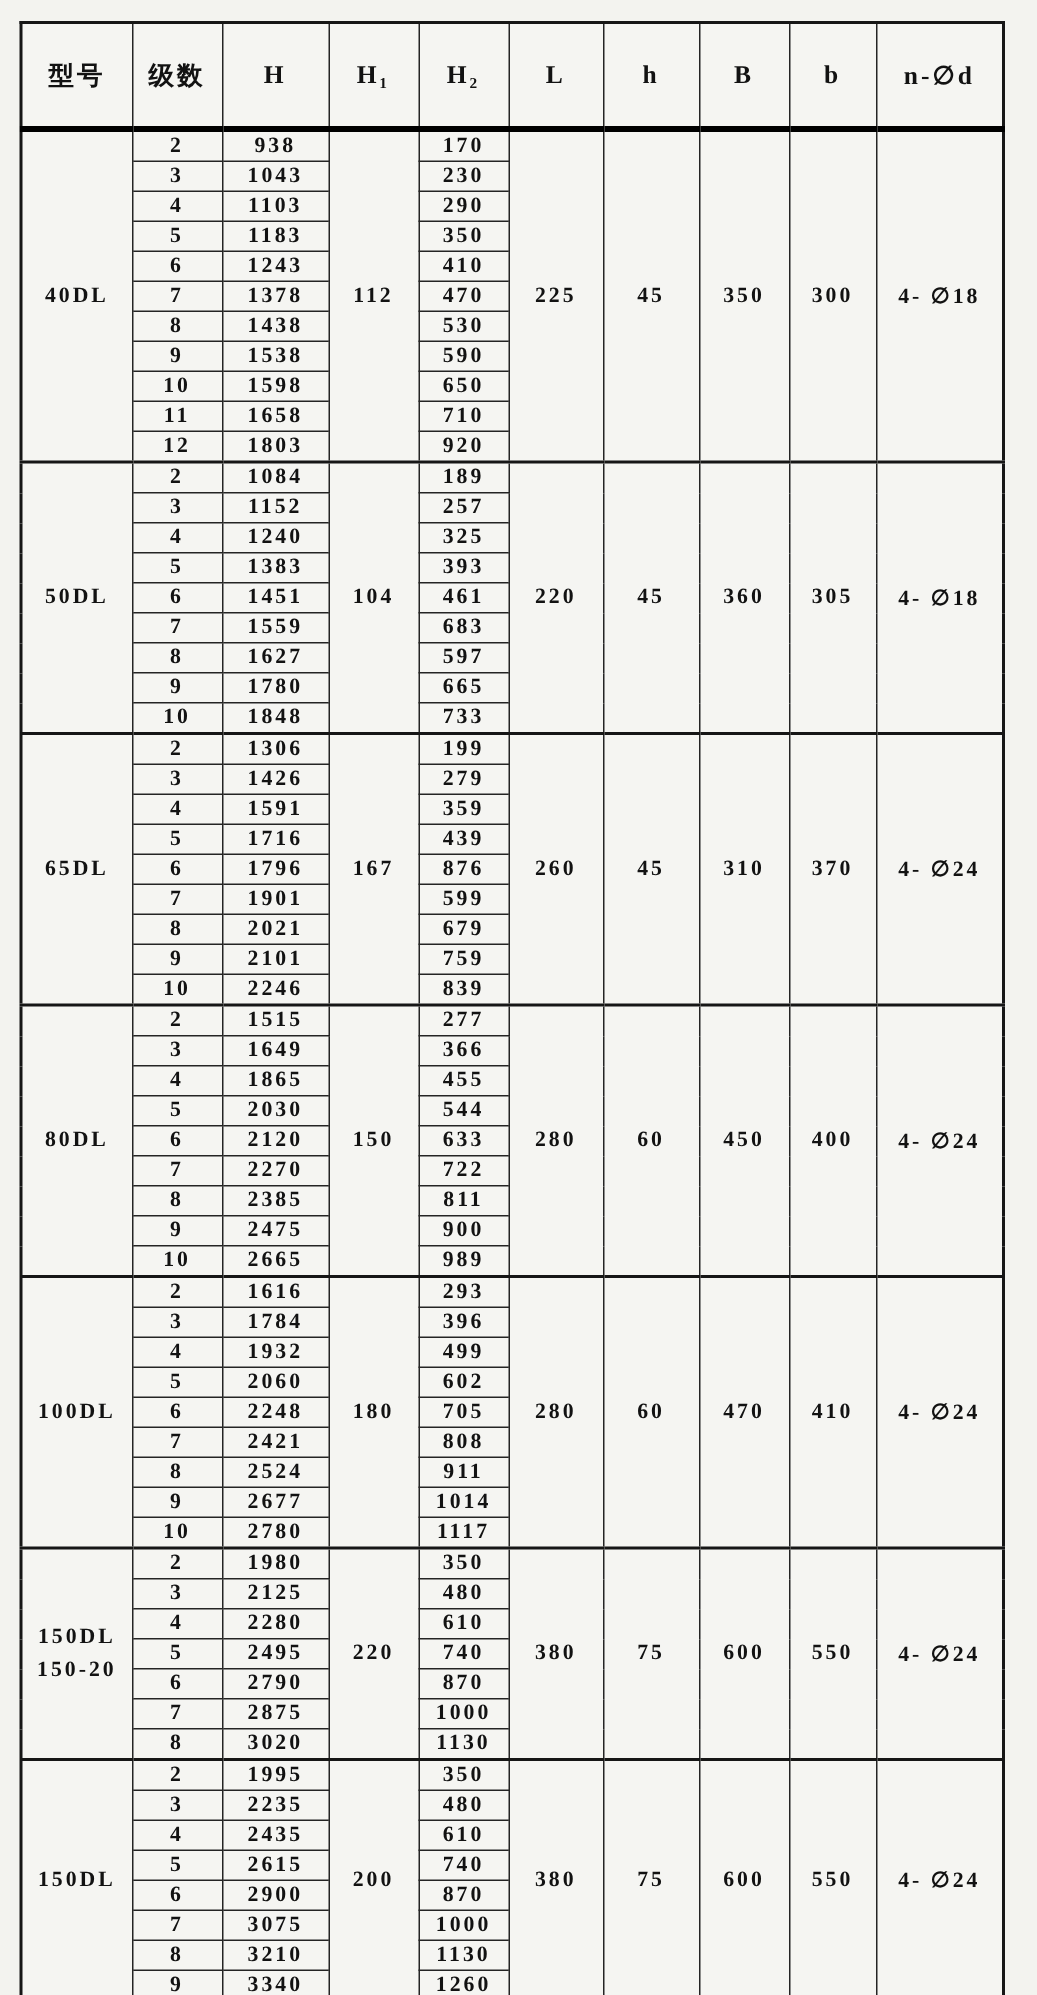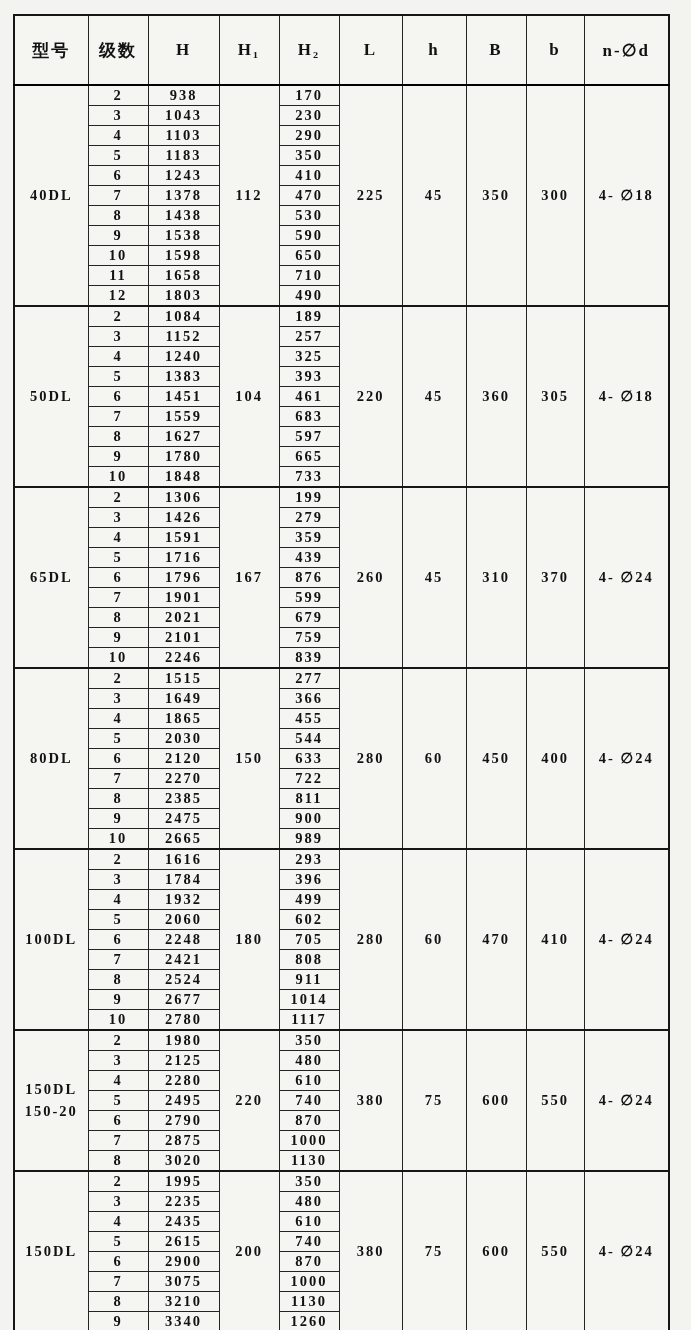--- a/index.html
+++ b/index.html
@@ -33,21 +33,21 @@
     padding: 0;
     text-align: center;
     vertical-align: middle;
     overflow: hidden;
   }
   table.spec thead th {
     height: 68px;
     font-size: 17px;
     font-weight: bold;
     letter-spacing: 2px;
-    border-bottom: 2px solid #000000;
+    border-bottom: 4px solid #000000;
     font-family: "Liberation Serif", "DejaVu Serif", serif;
   }
   table.spec tbody td {
     font-size: 14.5px;
     font-weight: bold;
     letter-spacing: 2px;
     height: 19px;
   }
   tr.group-start td {
     border-top: 2px solid #161616;
@@ -156,21 +156,21 @@
           <td>650</td>
         </tr>
         <tr>
           <td>11</td>
           <td>1658</td>
           <td>710</td>
         </tr>
         <tr>
           <td>12</td>
           <td>1803</td>
-          <td>490</td>
+          <td>920</td>
         </tr>
         <tr class="group-start">
           <td rowspan="9" class="model-cell">
             <div>50DL</div>
           </td>
           <td>2</td>
           <td>1084</td>
           <td rowspan="9">104</td>
           <td>189</td>
           <td rowspan="9">220</td>

